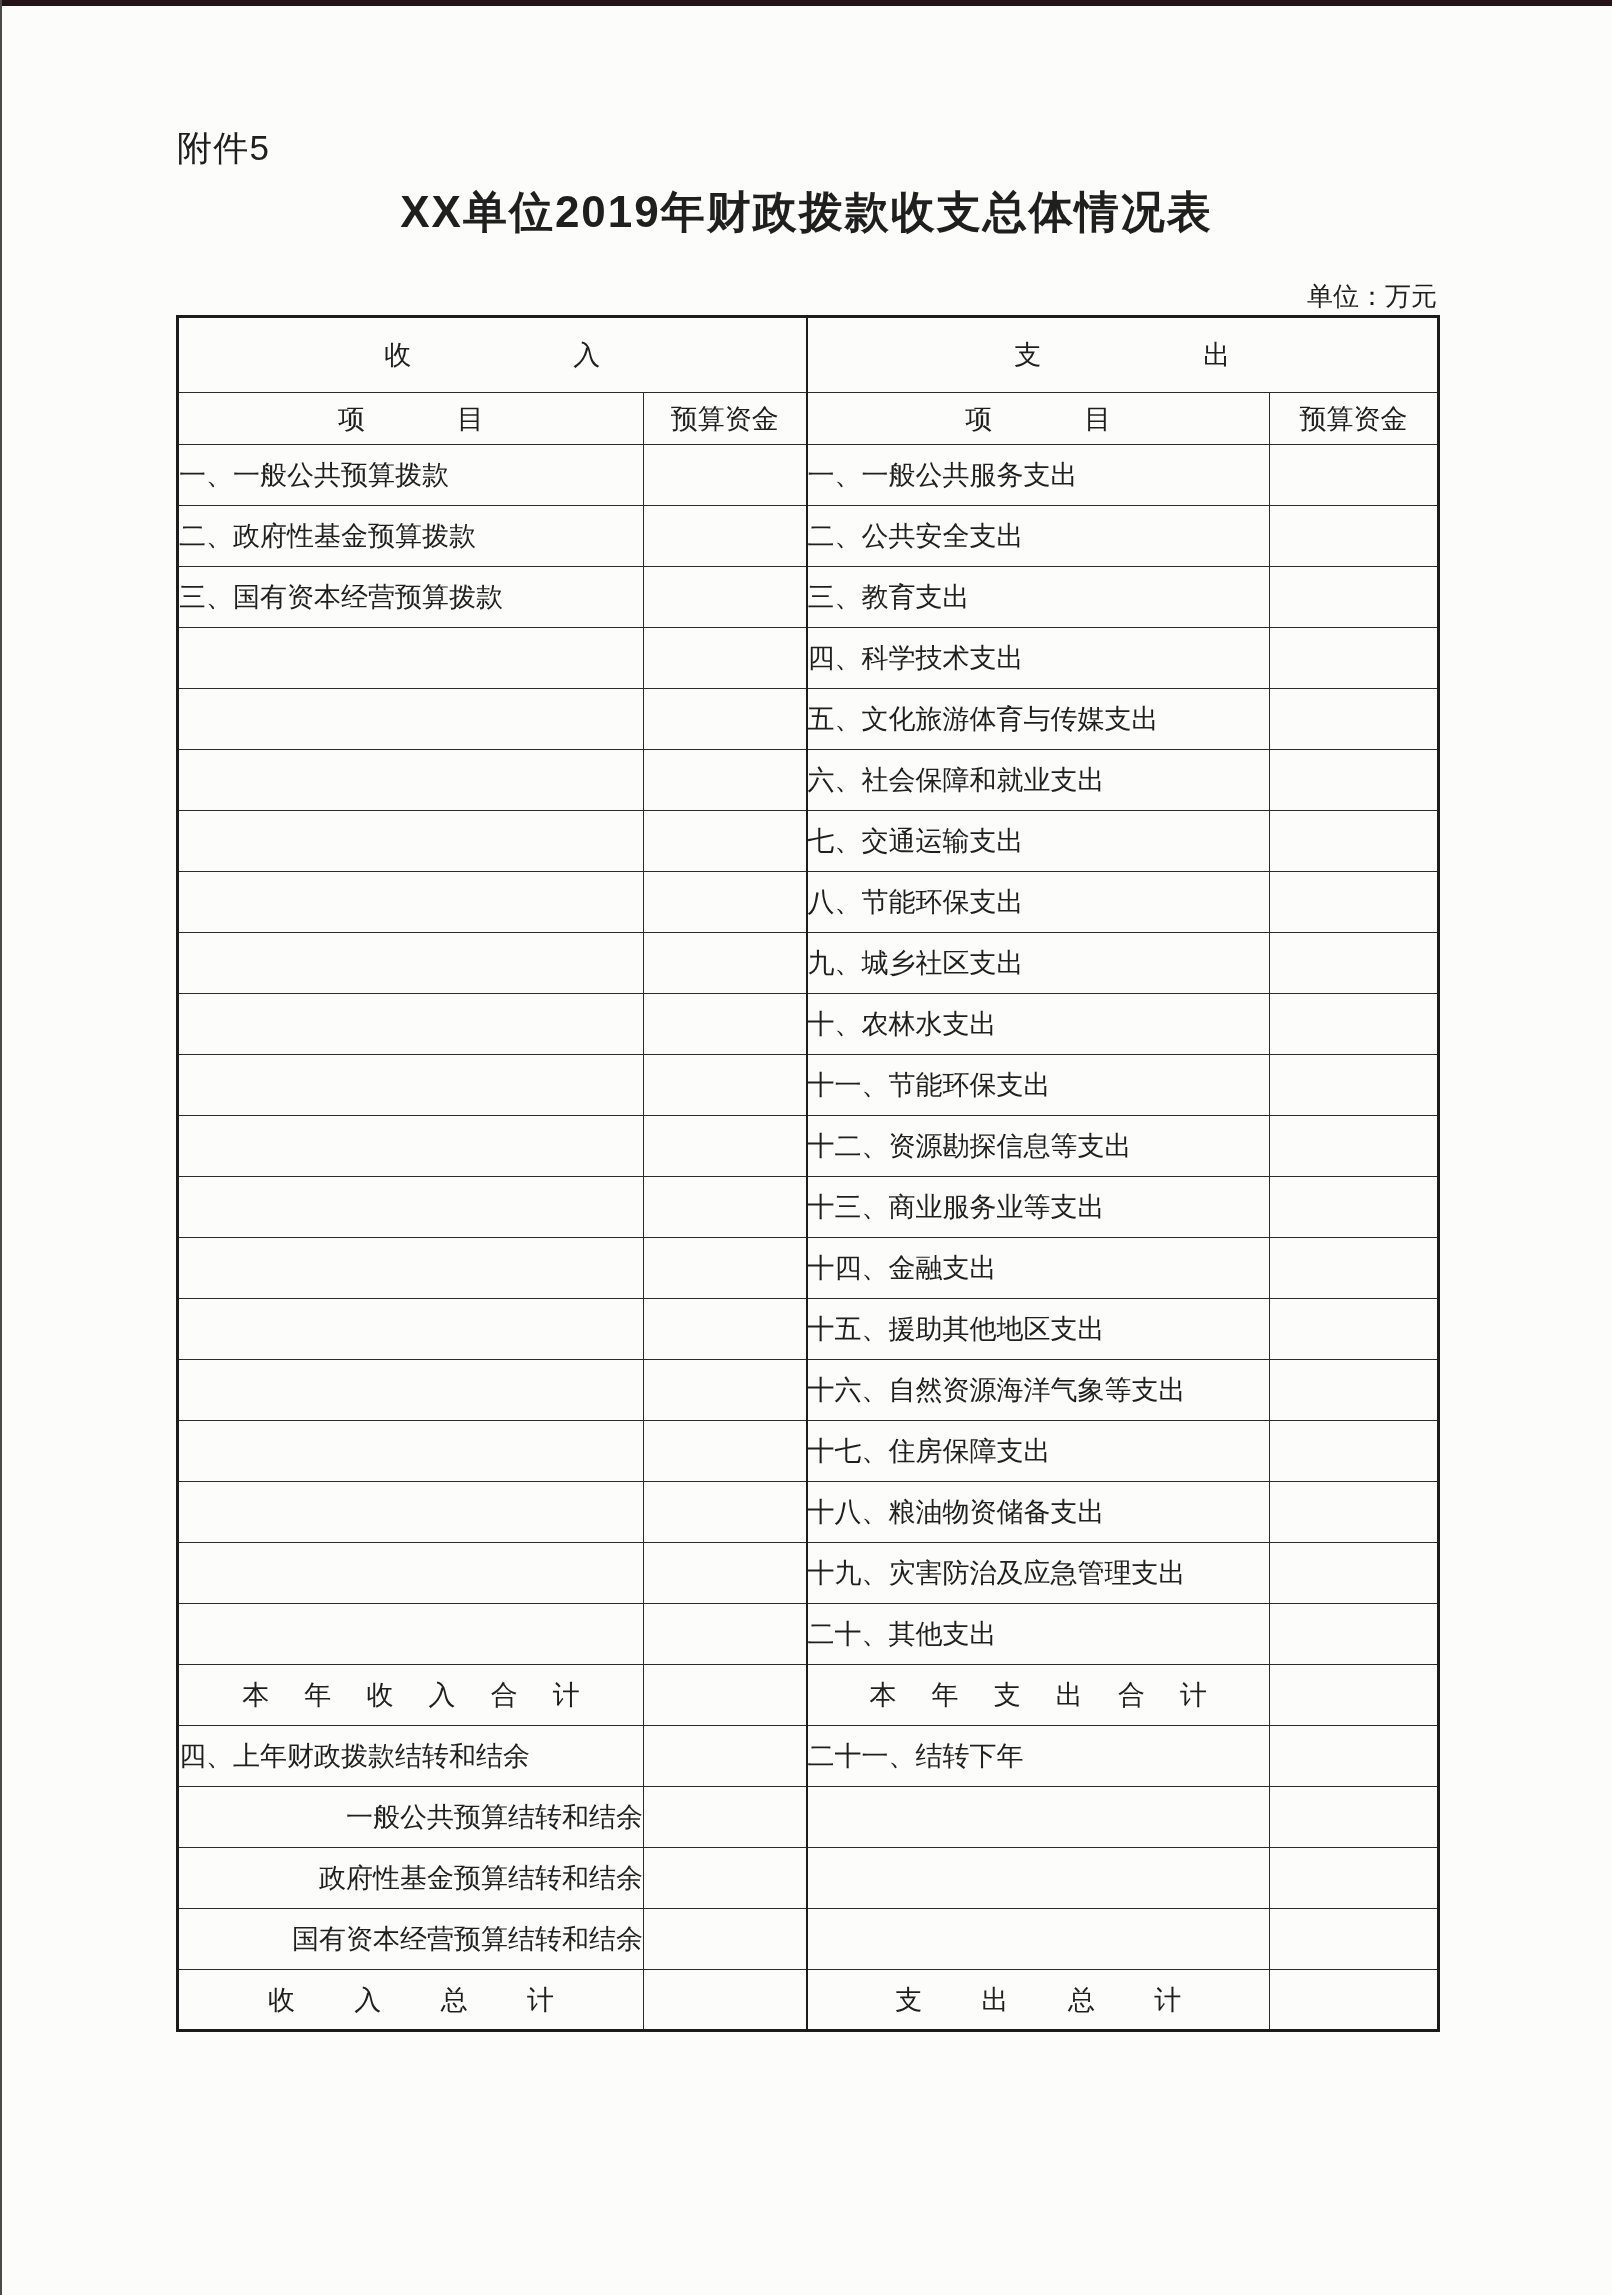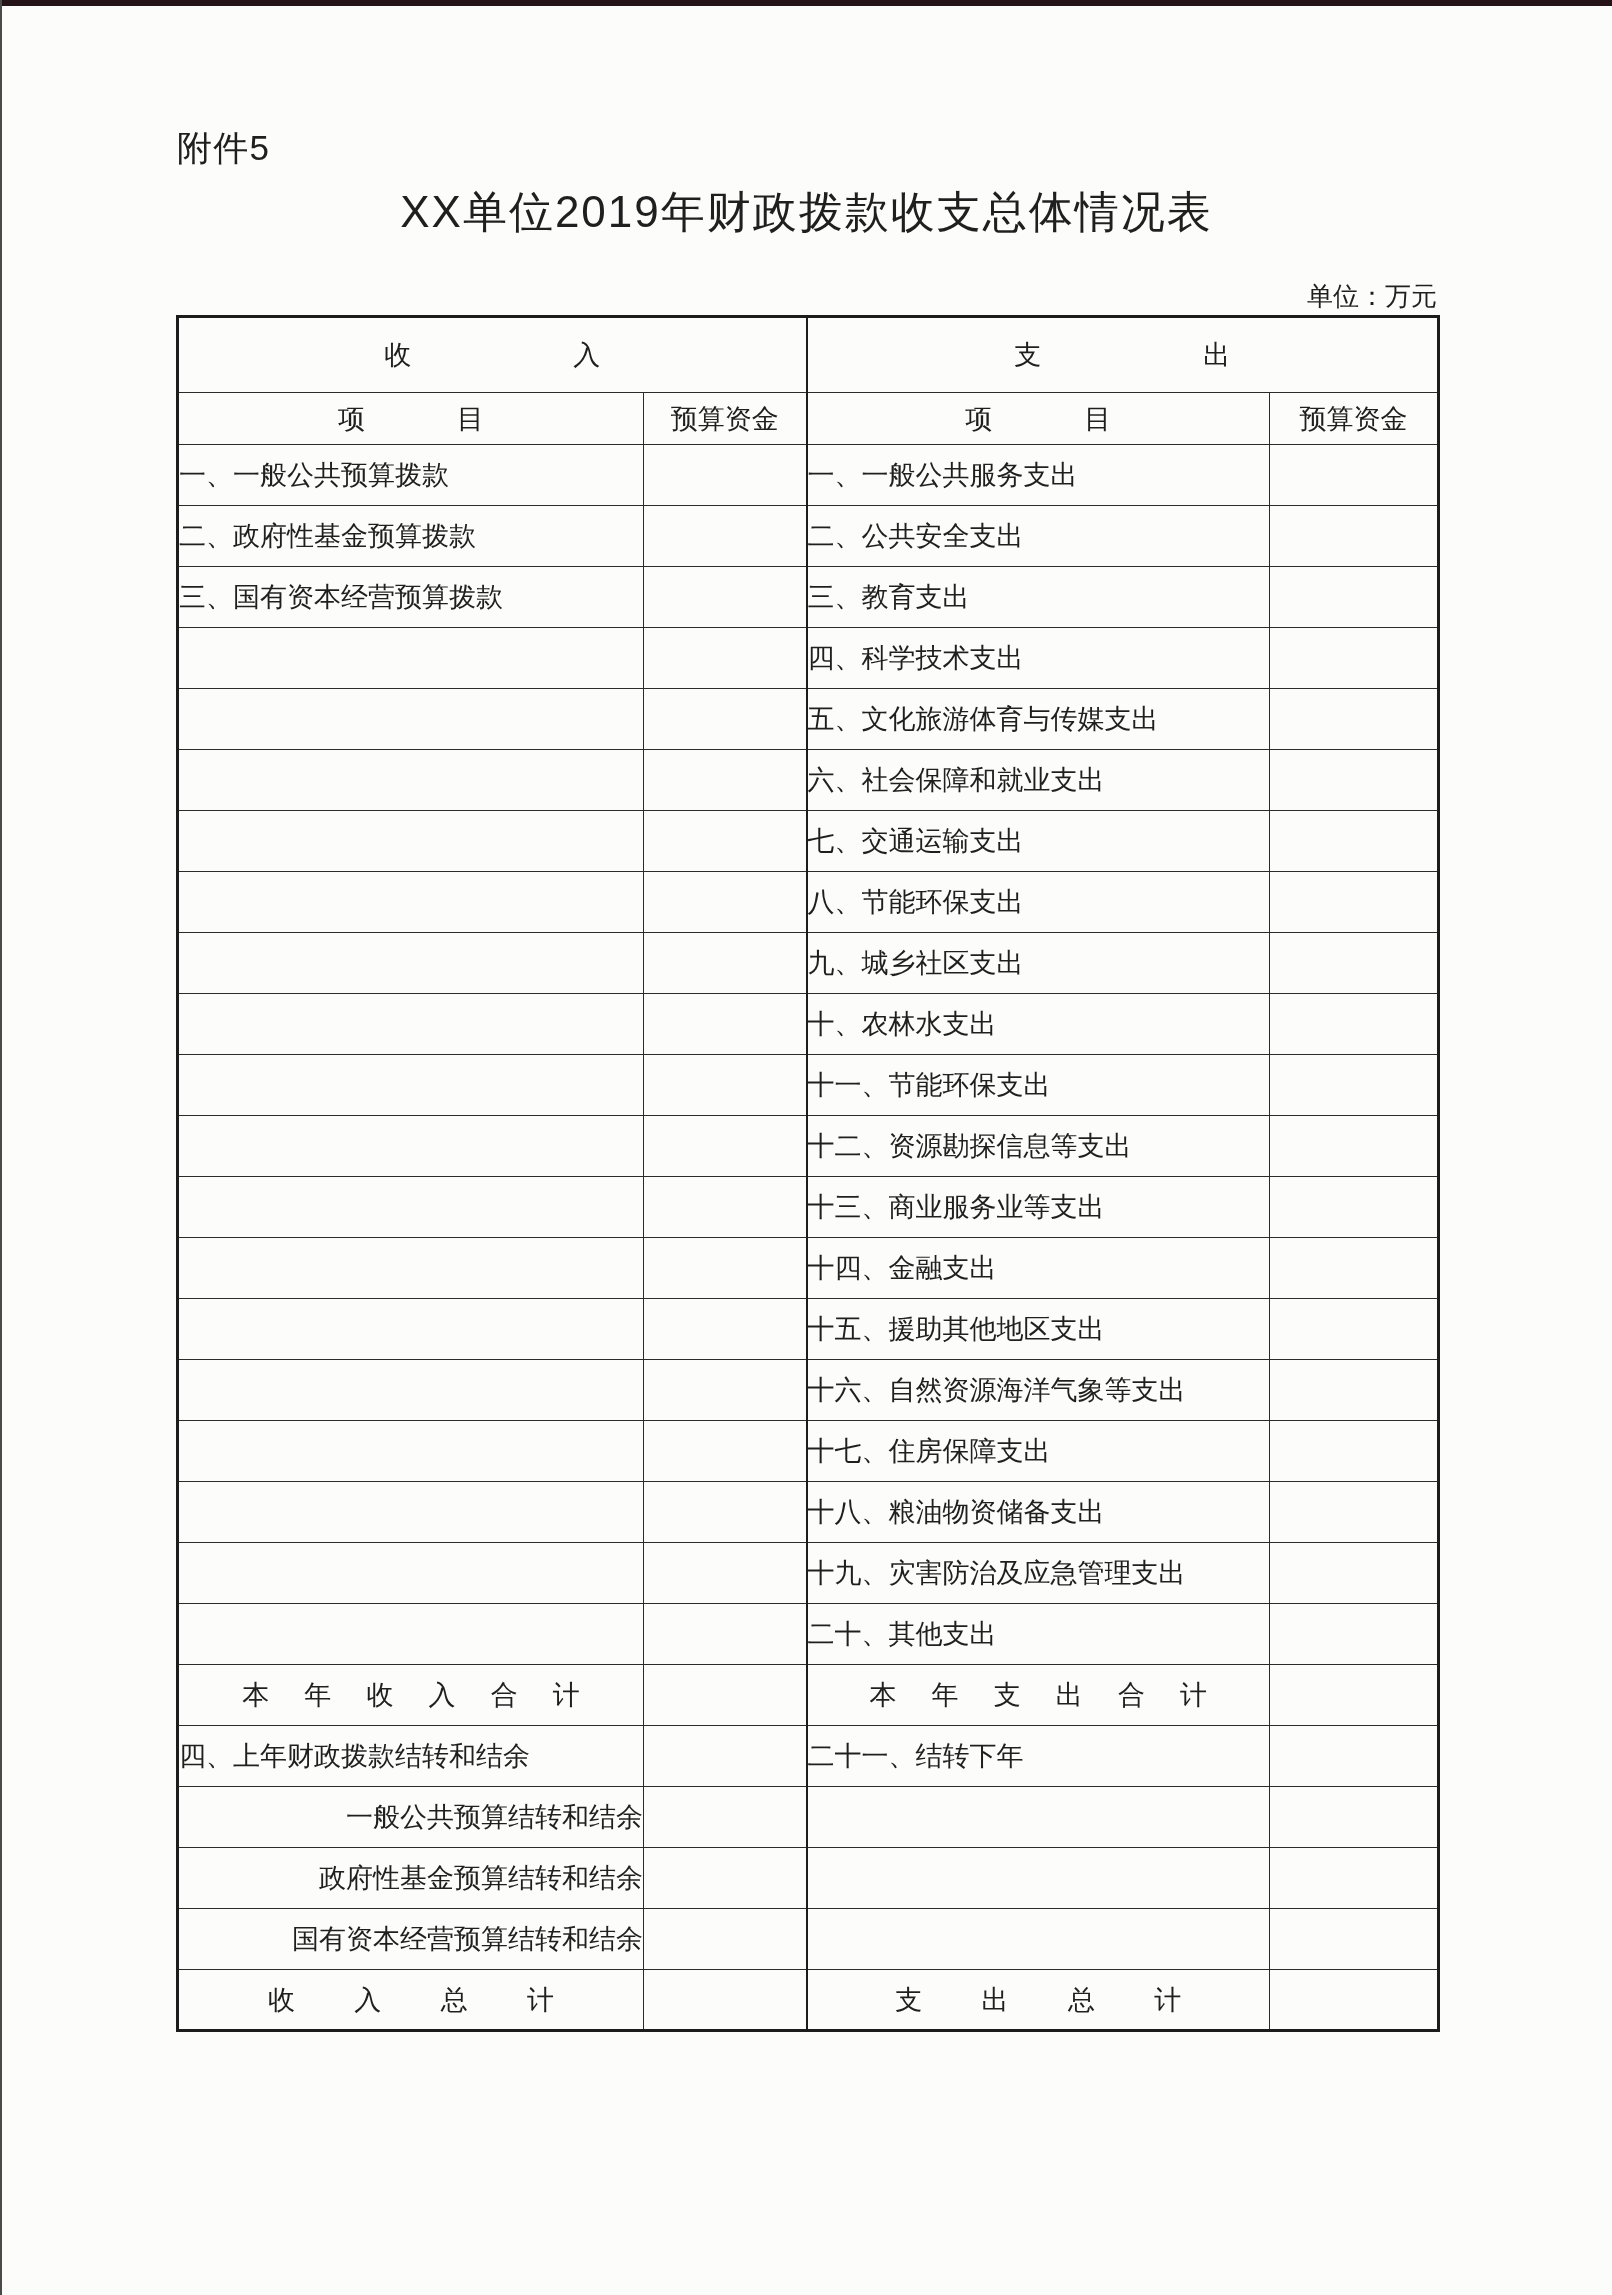--- a/index.html
+++ b/index.html
@@ -25,21 +25,21 @@
     background: #4a4a4a;
   }
 
   .attachment-label {
     position: absolute; left: 177px; top: 125px;
     font-size: 35px; letter-spacing: 1.3px;
   }
   .page-title {
     position: absolute; left: 0; top: 183px;
     width: 1613px; text-align: center;
-    font-size: 44px; font-weight: 400; letter-spacing: 2px;
+    font-size: 44px; font-weight: 700; letter-spacing: 2px;
   }
   .unit-note {
     position: absolute; left: 176px; top: 279px;
     width: 1261px; text-align: right;
     font-size: 26px;
   }
 
   .budget-table-wrap {
     position: absolute; left: 176px; top: 315px;
   }

